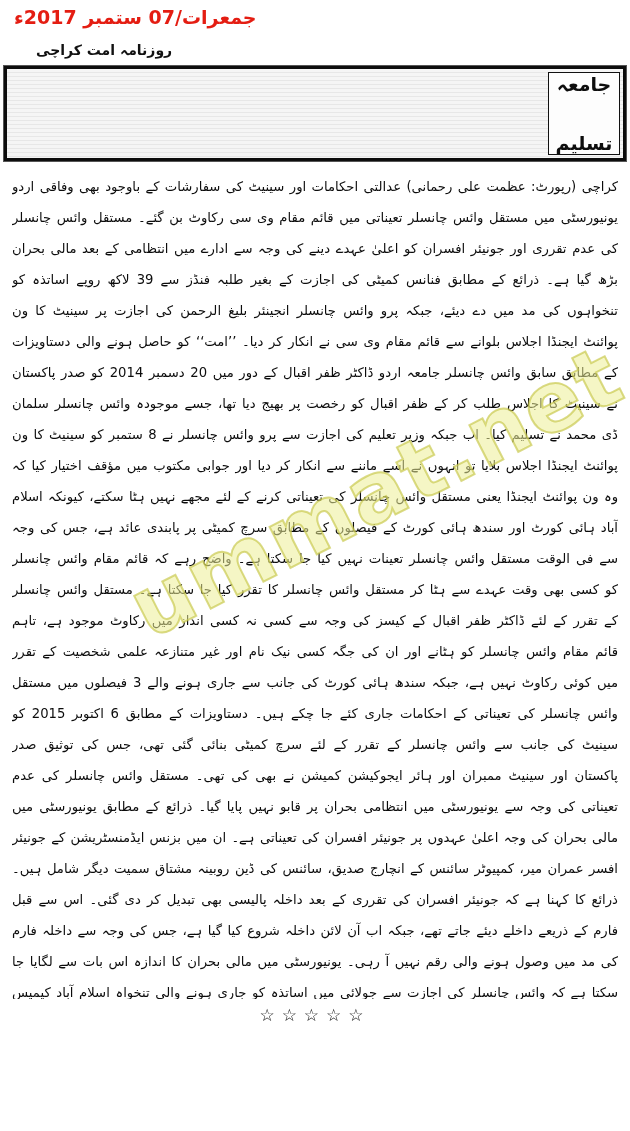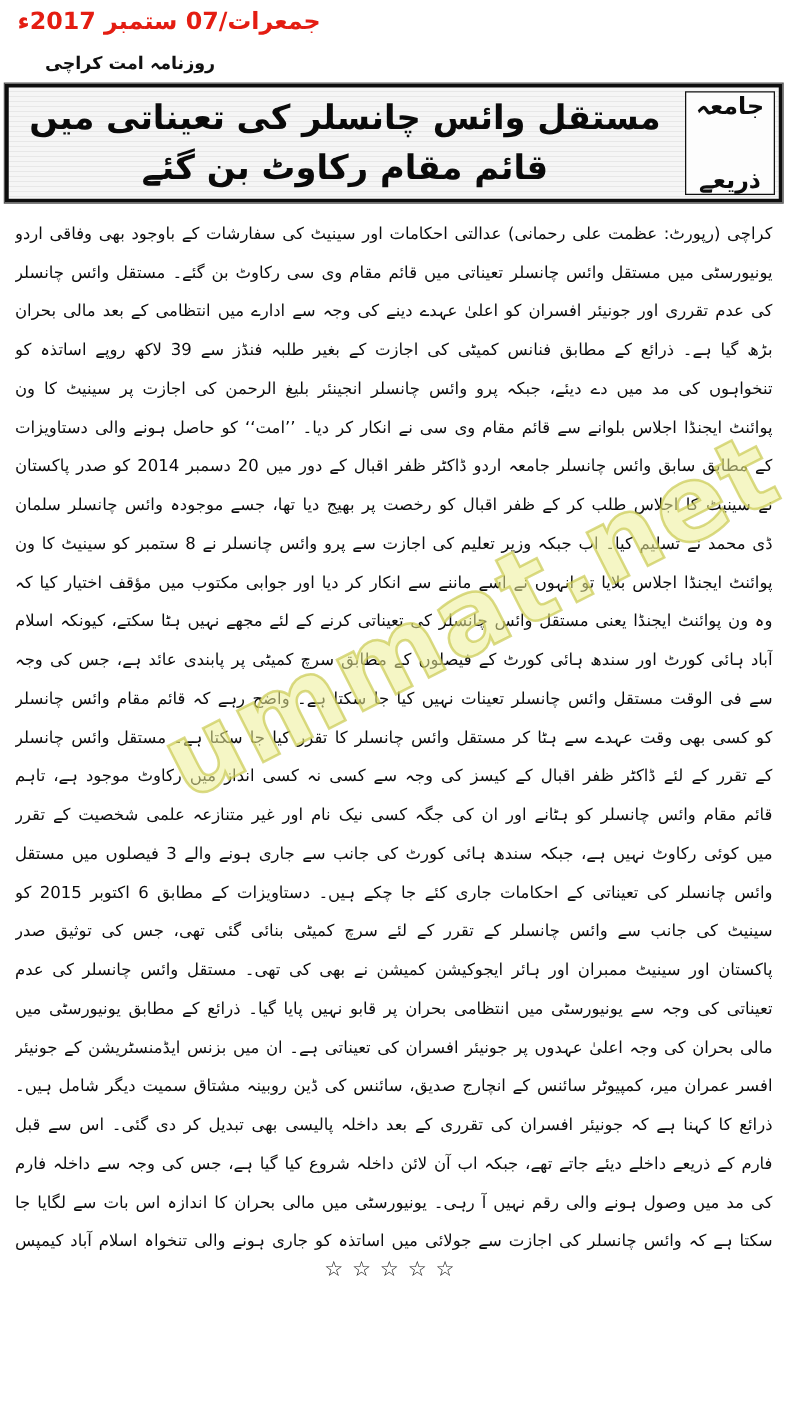--- a/index.html
+++ b/index.html
@@ -160,23 +160,22 @@
 
   <div class="top-meta">
     <span class="date-line">جمعرات/07 ستمبر 2017ء</span>
     <span class="source-line">روزنامہ امت کراچی</span>
   </div>
 
   <div class="headline-box">
     <div class="kicker-cell">
       <span class="kicker-top">جامعہ</span>
       <span class="kicker-divider"></span>
-      <span class="kicker-bottom">ذریعے</span>
+      <span class="kicker-bottom">تسلیم</span>
     </div>
-    <div class="headline-title">مستقل وائس چانسلر کی تعیناتی میں قائم مقام رکاوٹ بن گئے</div>
   </div>
 
 
   <div class="body-wrap">
     <div class="body-text">کراچی (رپورٹ: عظمت علی رحمانی) عدالتی احکامات اور سینیٹ کی سفارشات کے باوجود بھی وفاقی اردو یونیورسٹی میں مستقل وائس چانسلر تعیناتی میں قائم مقام وی سی رکاوٹ بن گئے۔ مستقل وائس چانسلر کی عدم تقرری اور جونیئر افسران کو اعلیٰ عہدے دینے کی وجہ سے ادارے میں انتظامی کے بعد مالی بحران بڑھ گیا ہے۔ ذرائع کے مطابق فنانس کمیٹی کی اجازت کے بغیر طلبہ فنڈز سے 39 لاکھ روپے اساتذہ کو تنخواہوں کی مد میں دے دیئے، جبکہ پرو وائس چانسلر انجینئر بلیغ الرحمن کی اجازت پر سینیٹ کا ون پوائنٹ ایجنڈا اجلاس بلوانے سے قائم مقام وی سی نے انکار کر دیا۔ ’’امت‘‘ کو حاصل ہونے والی دستاویزات کے مطابق سابق وائس چانسلر جامعہ اردو ڈاکٹر ظفر اقبال کے دور میں 20 دسمبر 2014 کو صدر پاکستان نے سینیٹ کا اجلاس طلب کر کے ظفر اقبال کو رخصت پر بھیج دیا تھا، جسے موجودہ وائس چانسلر سلمان ڈی محمد نے تسلیم کیا۔ اب جبکہ وزیر تعلیم کی اجازت سے پرو وائس چانسلر نے 8 ستمبر کو سینیٹ کا ون پوائنٹ ایجنڈا اجلاس بلایا تو انہوں نے اسے ماننے سے انکار کر دیا اور جوابی مکتوب میں مؤقف اختیار کیا کہ وہ ون پوائنٹ ایجنڈا یعنی مستقل وائس چانسلر کی تعیناتی کرنے کے لئے مجھے نہیں ہٹا سکتے، کیونکہ اسلام آباد ہائی کورٹ اور سندھ ہائی کورٹ کے فیصلوں کے مطابق سرچ کمیٹی پر پابندی عائد ہے، جس کی وجہ سے فی الوقت مستقل وائس چانسلر تعینات نہیں کیا جا سکتا ہے۔ واضح رہے کہ قائم مقام وائس چانسلر کو کسی بھی وقت عہدے سے ہٹا کر مستقل وائس چانسلر کا تقرر کیا جا سکتا ہے۔ مستقل وائس چانسلر کے تقرر کے لئے ڈاکٹر ظفر اقبال کے کیسز کی وجہ سے کسی نہ کسی انداز میں رکاوٹ موجود ہے، تاہم قائم مقام وائس چانسلر کو ہٹانے اور ان کی جگہ کسی نیک نام اور غیر متنازعہ علمی شخصیت کے تقرر میں کوئی رکاوٹ نہیں ہے، جبکہ سندھ ہائی کورٹ کی جانب سے جاری ہونے والے 3 فیصلوں میں مستقل وائس چانسلر کی تعیناتی کے احکامات جاری کئے جا چکے ہیں۔ دستاویزات کے مطابق 6 اکتوبر 2015 کو سینیٹ کی جانب سے وائس چانسلر کے تقرر کے لئے سرچ کمیٹی بنائی گئی تھی، جس کی توثیق صدر پاکستان اور سینیٹ ممبران اور ہائر ایجوکیشن کمیشن نے بھی کی تھی۔ مستقل وائس چانسلر کی عدم تعیناتی کی وجہ سے یونیورسٹی میں انتظامی بحران پر قابو نہیں پایا گیا۔ ذرائع کے مطابق یونیورسٹی میں مالی بحران کی وجہ اعلیٰ عہدوں پر جونیئر افسران کی تعیناتی ہے۔ ان میں بزنس ایڈمنسٹریشن کے جونیئر افسر عمران میر، کمپیوٹر سائنس کے انچارج صدیق، سائنس کی ڈین روبینہ مشتاق سمیت دیگر شامل ہیں۔ ذرائع کا کہنا ہے کہ جونیئر افسران کی تقرری کے بعد داخلہ پالیسی بھی تبدیل کر دی گئی۔ اس سے قبل فارم کے ذریعے داخلے دیئے جاتے تھے، جبکہ اب آن لائن داخلہ شروع کیا گیا ہے، جس کی وجہ سے داخلہ فارم کی مد میں وصول ہونے والی رقم نہیں آ رہی۔ یونیورسٹی میں مالی بحران کا اندازہ اس بات سے لگایا جا سکتا ہے کہ وائس چانسلر کی اجازت سے جولائی میں اساتذہ کو جاری ہونے والی تنخواہ اسلام آباد کیمپس میں قائم لائبریری میں موجود طلبہ کی سیکورٹی کی فیس سے ادا کی گئی ہے، جبکہ طلبہ کی جانب سے لائبریری سے کتابیں لینے کے لئے سیکورٹی کے طور پر رقم جمع کرائی جاتی ہے۔ مذکورہ طلبہ کی امانت کی رقم میں 39 لاکھ روپے نکال کر اساتذہ کو تنخواہوں کی مد میں ادا کر دی گئی، جس کے لئے فنانس کمیٹی سے اجازت بھی نہیں لی گئی ہے۔ یونیورسٹی ایکٹ کے مطابق جی پی فنڈ، پنشن کی رقم اور سیکورٹی کی رقم کو کسی بھی مد میں خرچ نہیں کیا جا سکتا ہے۔ واضح رہے کہ جامعہ اردو میں قائم مقام وائس چانسلر پر الزامات، مالی اور انتظامی بحران اور مستقل وائس چانسلر نہ ہونے کی وجہ سے یونیورسٹی اپنی ساکھ کھو رہی ہے، جس کی وجہ سے متعدد طلبہ اپنی ڈگریاں اس لئے نہیں لے رہے کہ ان پر وائس چانسلر کے دستخط ہوں گے۔ اس حوالے سے جامعہ اردو کے وائس چانسلر ڈاکٹر سلمان ڈی محمد کا کہنا ہے کہ کسی بھی شعبہ کا فنڈ بوقت ضرورت دوسرے شعبے میں لگایا جا سکتا ہے اور فنڈ کی ریش فلنگ ہوتی رہتی ہے۔ 8 ستمبر کو سینیٹ کے اجلاس کے حوالے سے ان کا کہنا تھا کہ رجسٹرار کو معلوم ہوگا کہ اجلاس ہوگا کہ نہیں، جس کے بعد رجسٹرار جامعہ اردو ڈاکٹر صارم سے رابطہ کی بار ہا مرتبہ کوشش کی گئی، تاہم انہوں نے حسب سابق فون ریسیو نہیں کیا۔</div>
     <div class="watermark">ummat.net</div>
   </div>
 
   <div class="stars-row">☆☆☆☆☆</div>
 

